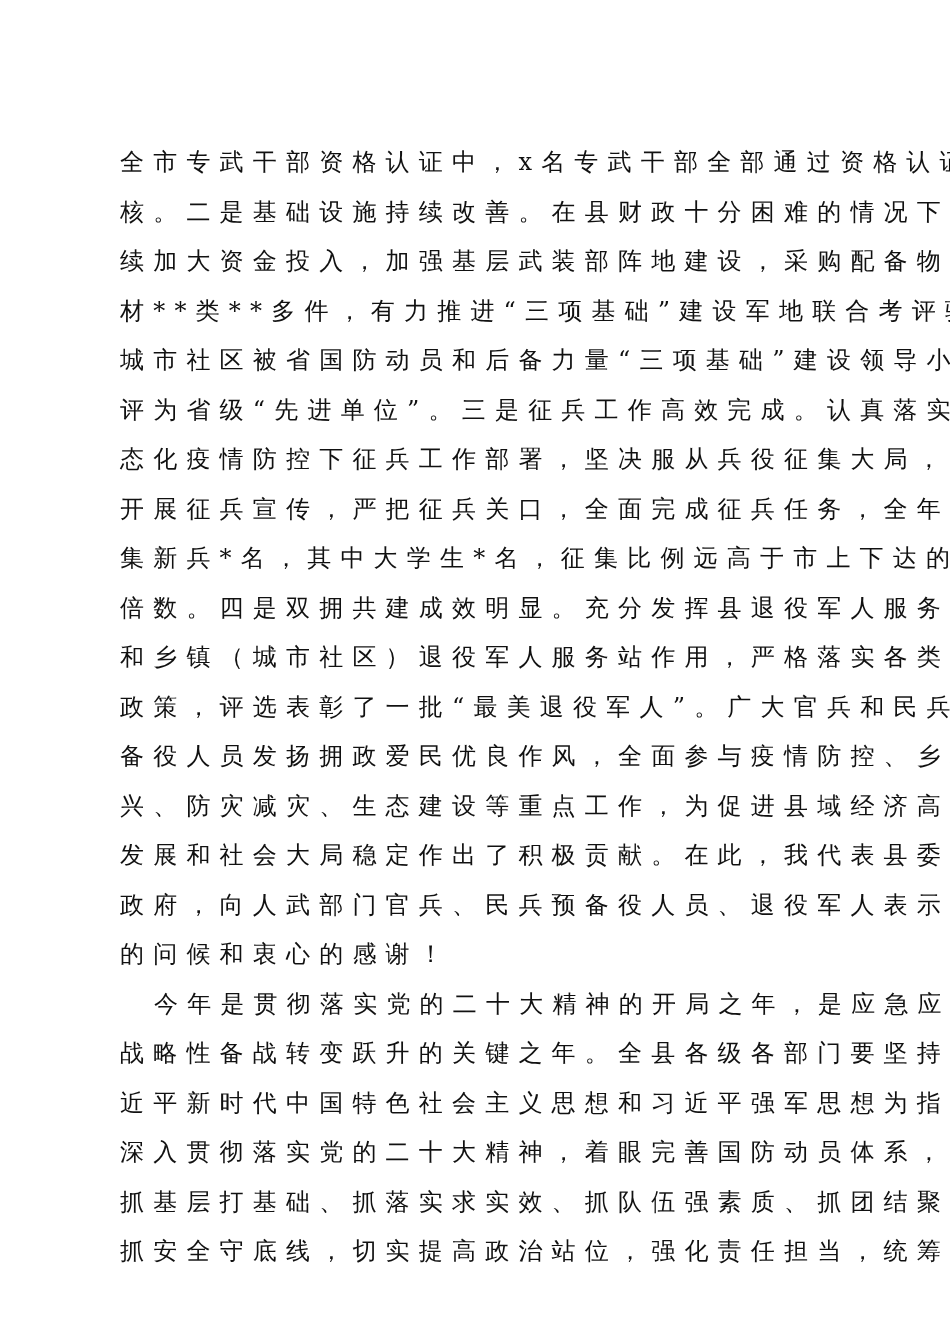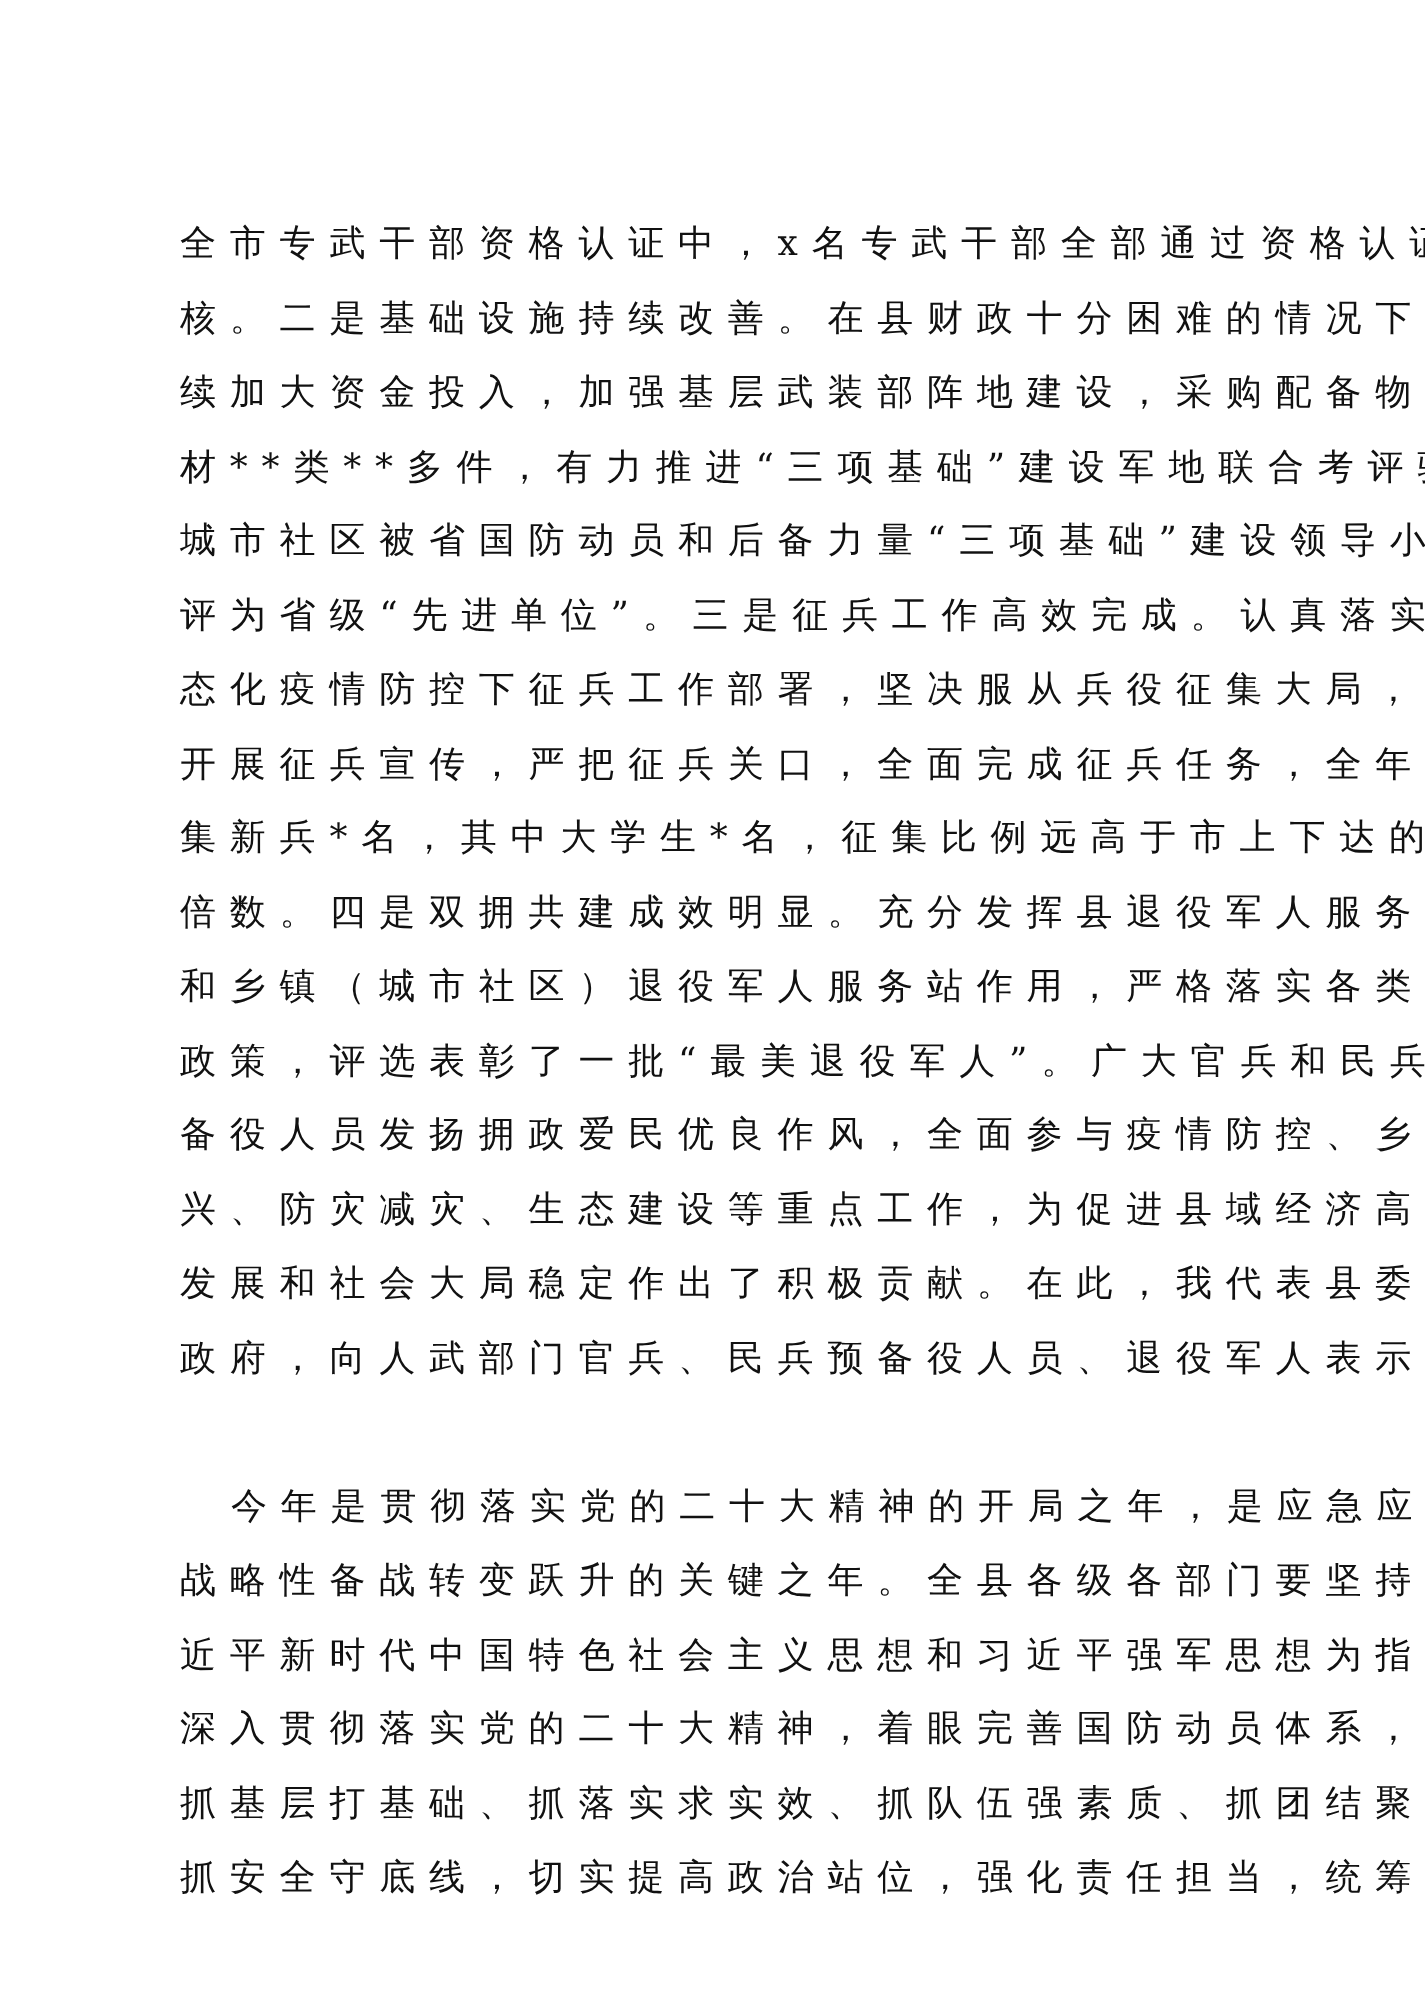--- a/index.html
+++ b/index.html
@@ -34,19 +34,20 @@
   <div class="line" style="top:434px">态化疫情防控下征兵工作部署，坚决服从兵役征集大局，广泛</div>
   <div class="line" style="top:484px">开展征兵宣传，严把征兵关口，全面完成征兵任务，全年共征</div>
   <div class="line" style="top:533px">集新兵*名，其中大学生*名，征集比例远高于市上下达的征集</div>
   <div class="line" style="top:583px">倍数。四是双拥共建成效明显。充分发挥县退役军人服务中心</div>
   <div class="line" style="top:632px">和乡镇（城市社区）退役军人服务站作用，严格落实各类优抚</div>
   <div class="line" style="top:682px">政策，评选表彰了一批“最美退役军人”。广大官兵和民兵预</div>
   <div class="line" style="top:731px">备役人员发扬拥政爱民优良作风，全面参与疫情防控、乡村振</div>
   <div class="line" style="top:781px">兴、防灾减灾、生态建设等重点工作，为促进县域经济高质量</div>
   <div class="line" style="top:830px">发展和社会大局稳定作出了积极贡献。在此，我代表县委、县</div>
   <div class="line" style="top:880px">政府，向人武部门官兵、民兵预备役人员、退役军人表示亲切</div>
+  <div class="line" style="top:929px">的问候和衷心的感谢！</div>
   <div class="line indent" style="top:979px">今年是贯彻落实党的二十大精神的开局之年，是应急应战向</div>
   <div class="line" style="top:1028px">战略性备战转变跃升的关键之年。全县各级各部门要坚持以习</div>
   <div class="line" style="top:1078px">近平新时代中国特色社会主义思想和习近平强军思想为指导，</div>
   <div class="line" style="top:1127px">深入贯彻落实党的二十大精神，着眼完善国防动员体系，坚持</div>
   <div class="line" style="top:1177px">抓基层打基础、抓落实求实效、抓队伍强素质、抓团结聚人心、</div>
   <div class="line" style="top:1226px">抓安全守底线，切实提高政治站位，强化责任担当，统筹推进</div>
 </div>
 
 </body></html>

